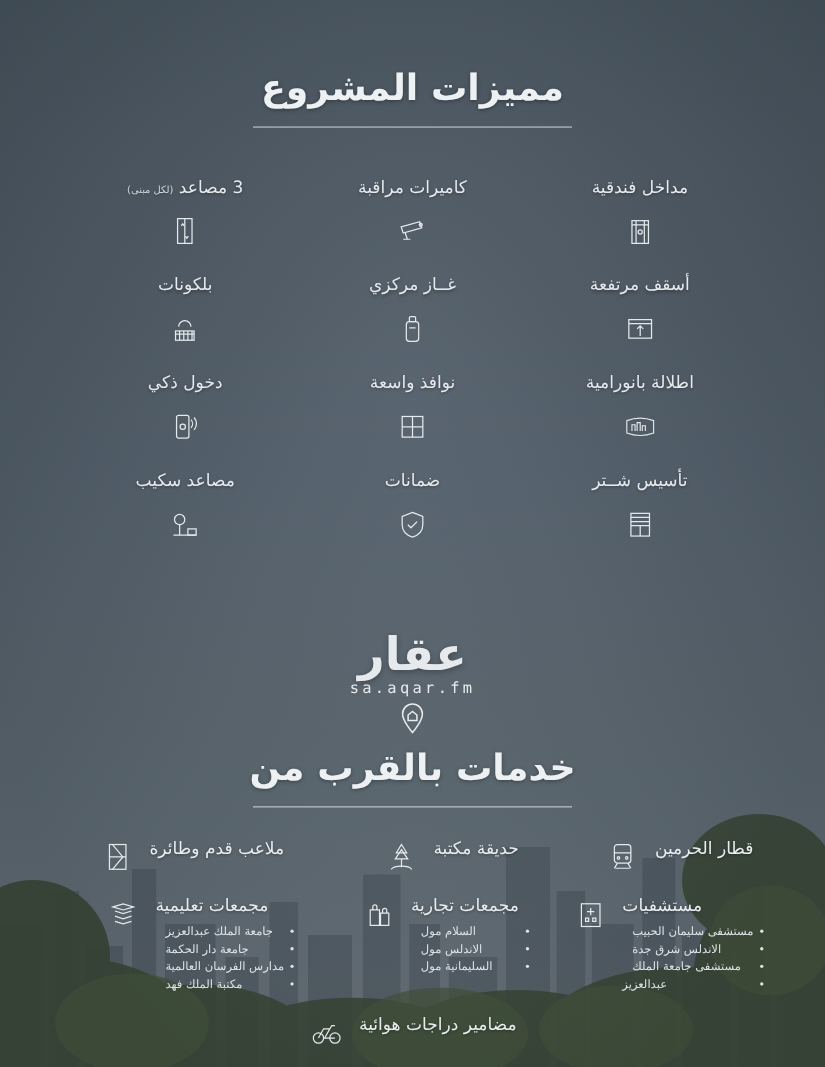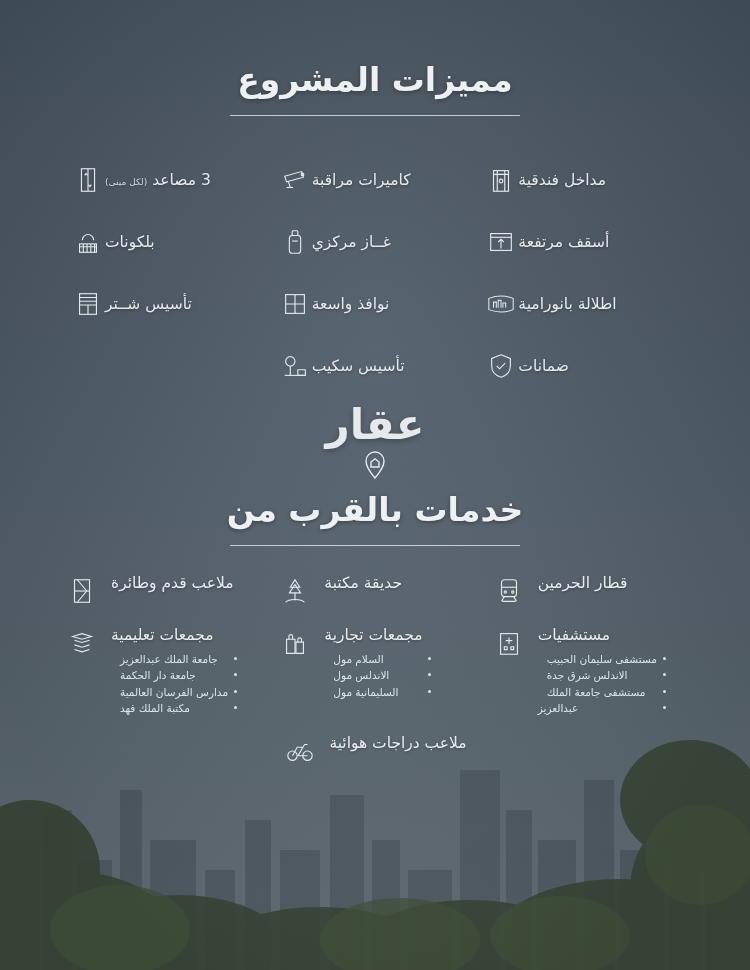--- a/index.html
+++ b/index.html
@@ -69,24 +69,24 @@
   .grid {
     margin: 34px auto 0;
     width: 620px;
     display: flex;
     flex-wrap: wrap;
     justify-content: flex-start;
   }
   .cell {
     width: 33.333%;
     display: flex;
-    flex-direction: row;
+    flex-direction: column;
     align-items: center;
     justify-content: flex-end;
-    gap: 0;
+    gap: 12px;
     padding: 10px 6px 12px 6px;
     min-height: 62px;
   }
   .cell .lbl {
     font-size: 15.5px;
     letter-spacing: 1.5px;
     color: #e6eaed;
     text-align: left;
     line-height: 1.35;
     text-shadow: 0 1px 3px rgba(0,0,0,0.3);
@@ -133,21 +133,20 @@
     display: flex;
     flex-direction: row;
     justify-content: center;
     align-items: flex-start;
     margin-bottom: 18px;
   }
   .near-cell {
     display: flex;
     flex-direction: row;
     align-items: flex-start;
-    justify-content: flex-end;
     gap: 12px;
     padding: 0 10px;
   }
   .near-cell.w3 { width: 33.333%; }
   .near-cell .txt { text-align: left; }
   .near-cell .hd {
     font-size: 15.5px;
     letter-spacing: 1.2px;
     color: #e9edf0;
     white-space: nowrap;
@@ -317,20 +316,31 @@
       <div class="cell">
         <div class="lbl"><span>نوافذ واسعة</span></div>
         <div class="ico">
           <svg viewBox="0 0 32 32" fill="none" stroke="currentColor" stroke-width="1.2">
             <rect x="6" y="6" width="20" height="20"></rect>
               <path d="M16 6v20M6 16h20"></path>
           </svg>
         </div>
       </div>
 
+      <div class="cell">
+        <div class="lbl"><span>دخول ذكي</span></div>
+        <div class="ico">
+          <svg viewBox="0 0 32 32" fill="none" stroke="currentColor" stroke-width="1.2">
+            <rect x="8" y="5" width="12" height="22" rx="2"></rect>
+              <circle cx="14" cy="16" r="2.6"></circle>
+              <path d="M22 9a6 6 0 0 1 0 8"></path>
+              <path d="M25 7a9 9 0 0 1 0 12"></path>
+          </svg>
+        </div>
+      </div>
 
 
       <div class="cell">
         <div class="lbl"><span>تأسيس شــتر</span></div>
         <div class="ico">
           <svg viewBox="0 0 32 32" fill="none" stroke="currentColor" stroke-width="1.2">
             <rect x="7" y="5" width="18" height="22"></rect>
               <path d="M7 9h18M7 13h18M7 17h18M16 17v10"></path>
           </svg>
         </div>
@@ -341,35 +351,36 @@
         <div class="lbl"><span>ضمانات</span></div>
         <div class="ico">
           <svg viewBox="0 0 32 32" fill="none" stroke="currentColor" stroke-width="1.2">
             <path d="M16 4l10 4v8c0 6-4 10-10 12-6-2-10-6-10-12V8z"></path>
               <path d="M11.5 16l3 3 6-6"></path>
           </svg>
         </div>
       </div>
 
       <div class="cell">
-        <div class="lbl"><span>تأسيس سكيب</span></div>
+        <div class="lbl"><span>مصاعد سكيب</span></div>
         <div class="ico">
           <svg viewBox="0 0 32 32" fill="none" stroke="currentColor" stroke-width="1.2">
             <path d="M11 6c3 0 5 2.5 5 5s-2 5-5 5-5-2.5-5-5 2-5 5-5z"></path>
               <path d="M11 16v10"></path>
             <path d="M19 20h8v6h-8z"></path>
               <path d="M5 26h22"></path>
           </svg>
         </div>
       </div>
       <div class="cell"></div>
     </div>
 
     <div class="watermark">
       <div class="wm-word">عقار</div>
+      <div class="wm-sub">sa.aqar.fm</div>
       <div class="wm-pin">
         <svg viewBox="0 0 26 30" fill="none" stroke="currentColor" stroke-width="1.4">
           <path d="M13 2c5 0 9 4 9 9 0 6.5-9 17-9 17S4 17.5 4 11c0-5 4-9 9-9z"></path>
           <path d="M9 12l4-3.2L17 12v5H9z"></path>
         </svg>
       </div>
     </div>
 
     <div id="nearby-title-wrap">
       <h1 class="section-title">خدمات بالقرب من</h1>
@@ -478,21 +489,21 @@
                 <path d="M8 18l8 2.5 8-2.5"></path>
                 <path d="M8 23l8 2.5 8-2.5"></path>
             </svg>
           </div>
         </div>
       </div>
 
       <div class="near-row bottom">
         <div class="near-cell">
           <div class="txt">
-              <div class="hd">ملاعب دراجات هوائية</div>
+              <div class="hd">مضامير دراجات هوائية</div>
             </div>
           <div class="ico">
             <svg viewBox="0 0 32 32" fill="none" stroke="currentColor" stroke-width="1.2">
               <circle cx="8" cy="21" r="5"></circle>
                 <circle cx="24" cy="21" r="5"></circle>
               <path d="M8 21l5-9h6l-5 9h10M19 12l2-3h3"></path>
             </svg>
           </div>
         </div>
 

